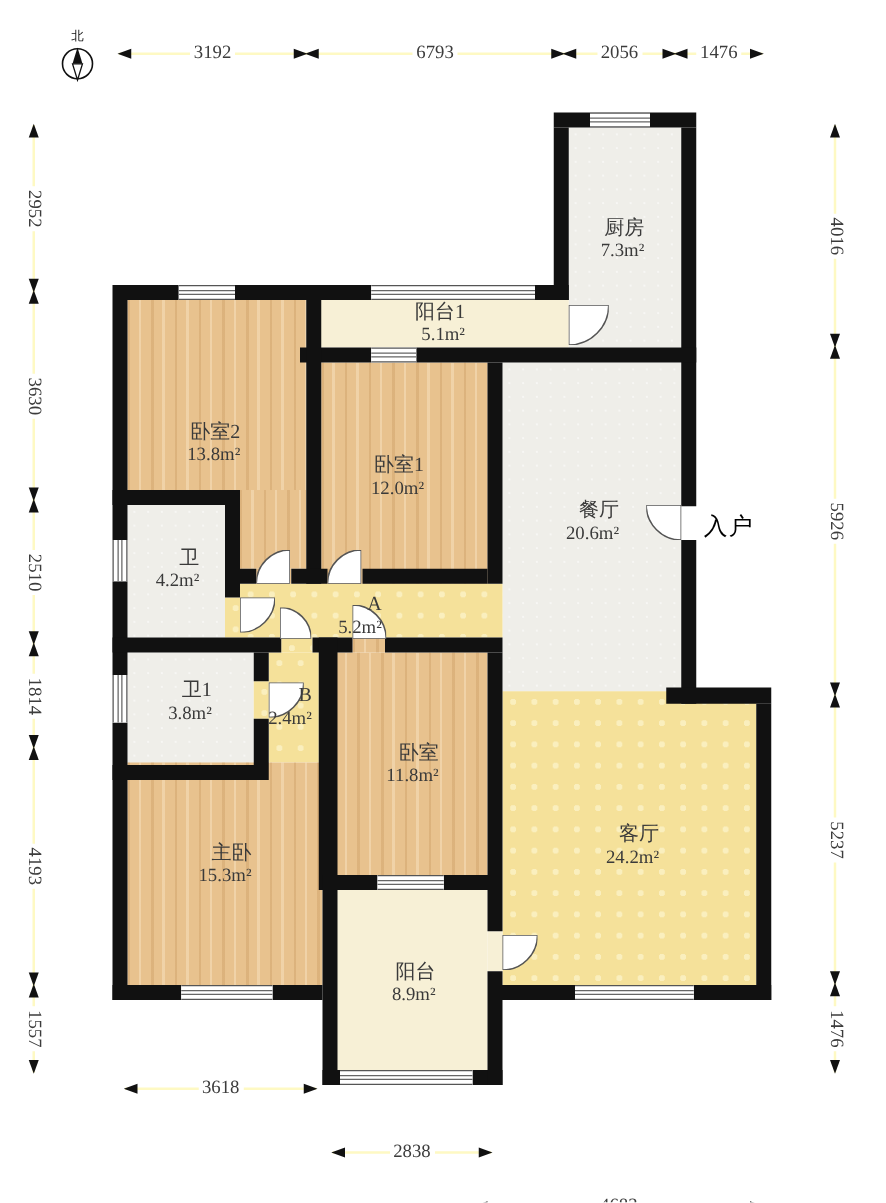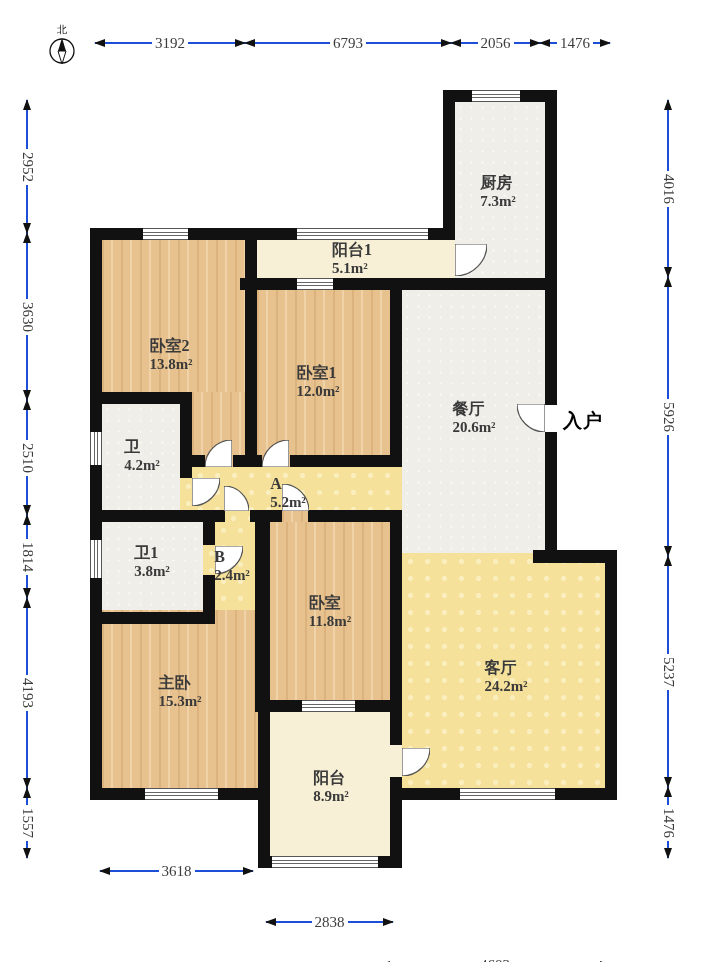--- a/index.html
+++ b/index.html
@@ -28,28 +28,28 @@
   .win-h::before{top:31%;}
   .win-h::after{top:62%;}
   .win-v{border-left:1.5px solid #555;border-right:1.5px solid #555;}
   .win-v::before,.win-v::after{content:"";position:absolute;top:0;bottom:0;width:1px;background:#666;}
   .win-v::before{left:31%;}
   .win-v::after{left:62%;}
   
   .door{position:absolute;z-index:20;}
   .door svg{display:block;}
   
-  .rlabel{position:absolute;transform:translate(-50%,-50%);text-align:left;color:#3a3a3a;
-          white-space:nowrap;z-index:30;line-height:19px;font-weight:bold;}
+  .rlabel{position:absolute;transform:translate(-50%,-50%);text-align:right;color:#3a3a3a;
+          white-space:nowrap;z-index:30;line-height:19px;}
   .rn{display:block;font-size:16px;}
   .ra{display:block;font-size:15px;}
-  .entry{position:absolute;transform:translate(-50%,-50%);font-size:19px;font-weight:bold;
+  .entry{position:absolute;transform:translate(-50%,-50%);font-size:19px;font-weight:normal;
          color:#000;z-index:30;letter-spacing:1px;}
   
-  .dim-h,.dim-v{position:absolute;background:#1d4ed8;z-index:40;}
+  .dim-h,.dim-v{position:absolute;background:#fef9c3;z-index:40;}
   .dim-h{height:2px;}
   .dim-v{width:2px;}
   .dim-h .lbl,.dim-v .lbl{position:absolute;background:#fff;padding:0 3px;
         font-size:15px;color:#3c3c3c;font-family:"Liberation Serif",serif;}
   .dim-h .lbl{left:50%;top:1px;transform:translate(-50%,-50%);}
   .dim-v .lbl{left:1px;top:50%;transform:translate(-50%,-50%) rotate(90deg);}
   .ah{position:absolute;width:0;height:0;border-style:solid;}
   .a-l{left:-1px;top:50%;margin-top:-4.5px;border-width:4.5px 11px 4.5px 0;
        border-color:transparent #111 transparent transparent;}
   .a-r{right:-1px;top:50%;margin-top:-4.5px;border-width:4.5px 0 4.5px 11px;

